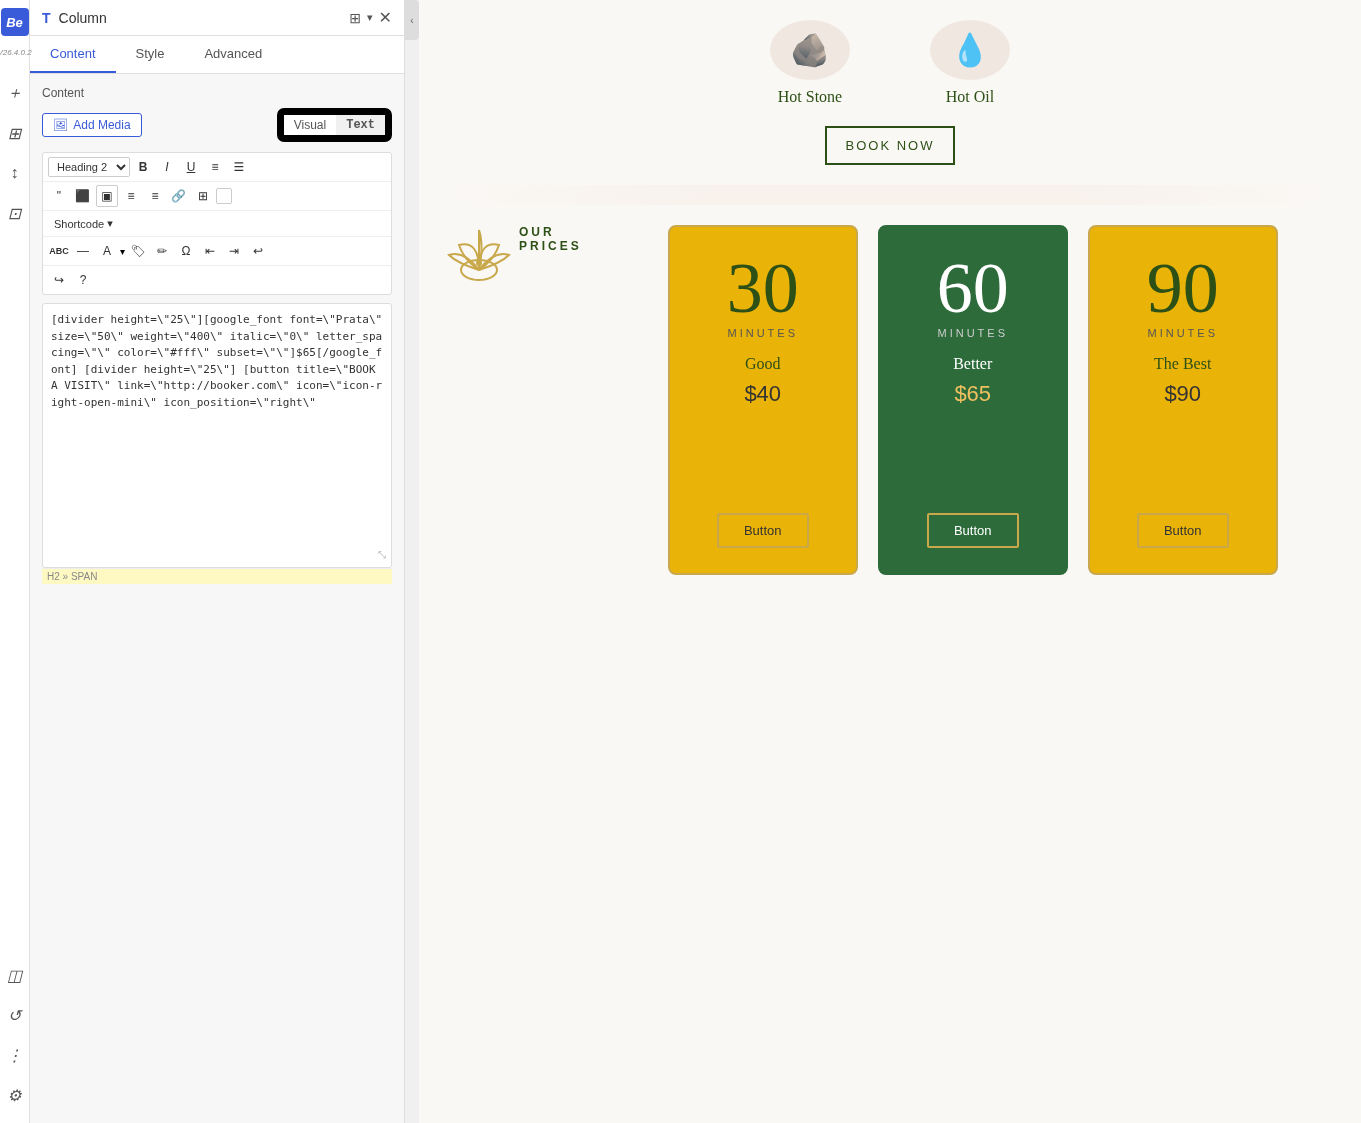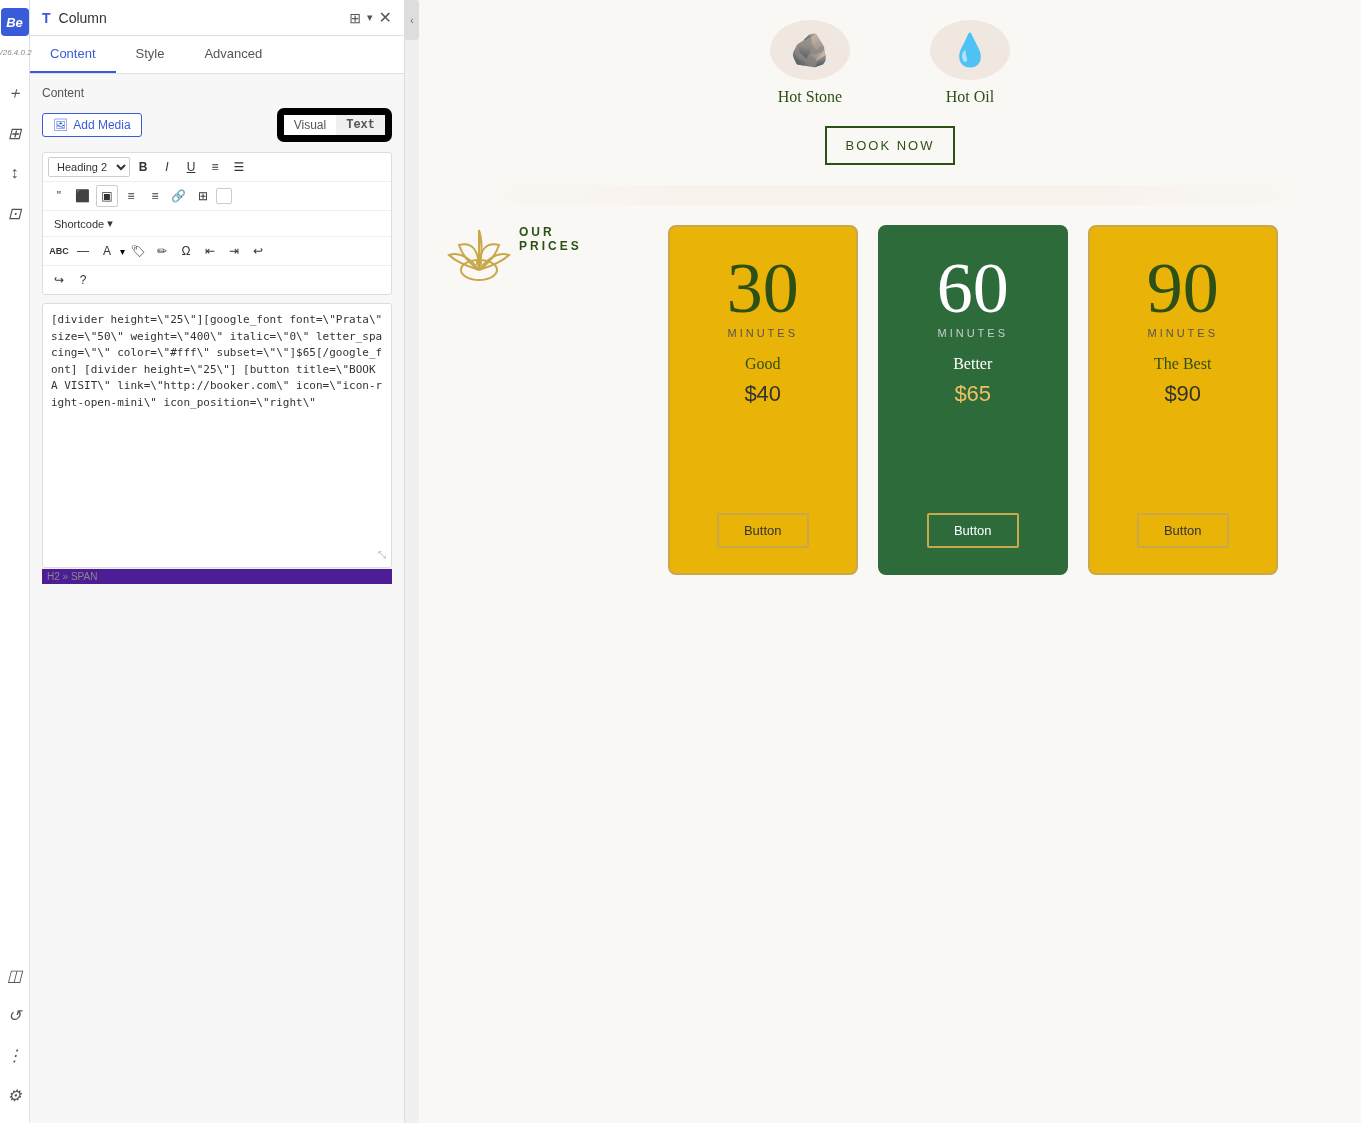--- a/index.html
+++ b/index.html
@@ -164,21 +164,21 @@
       padding: 8px;
       font-size: 11px;
       font-family: monospace;
       color: #333;
       line-height: 1.5;
       position: relative;
     }
     .text-editor pre { white-space: pre-wrap; word-break: break-all; }
     .editor-status {
       font-size: 10px; color: #888; padding: 2px 5px;
-      background: #4c1d95; border-top: 1px solid #eee;
+      background: #fef9c3; border-top: 1px solid #eee;
     }
 
     
     .collapse-arrow {
       position: absolute;
       right: 375px;
       top: 50%;
       transform: translateY(-50%);
       width: 16px; height: 40px;
       background: #e0e0e0;

